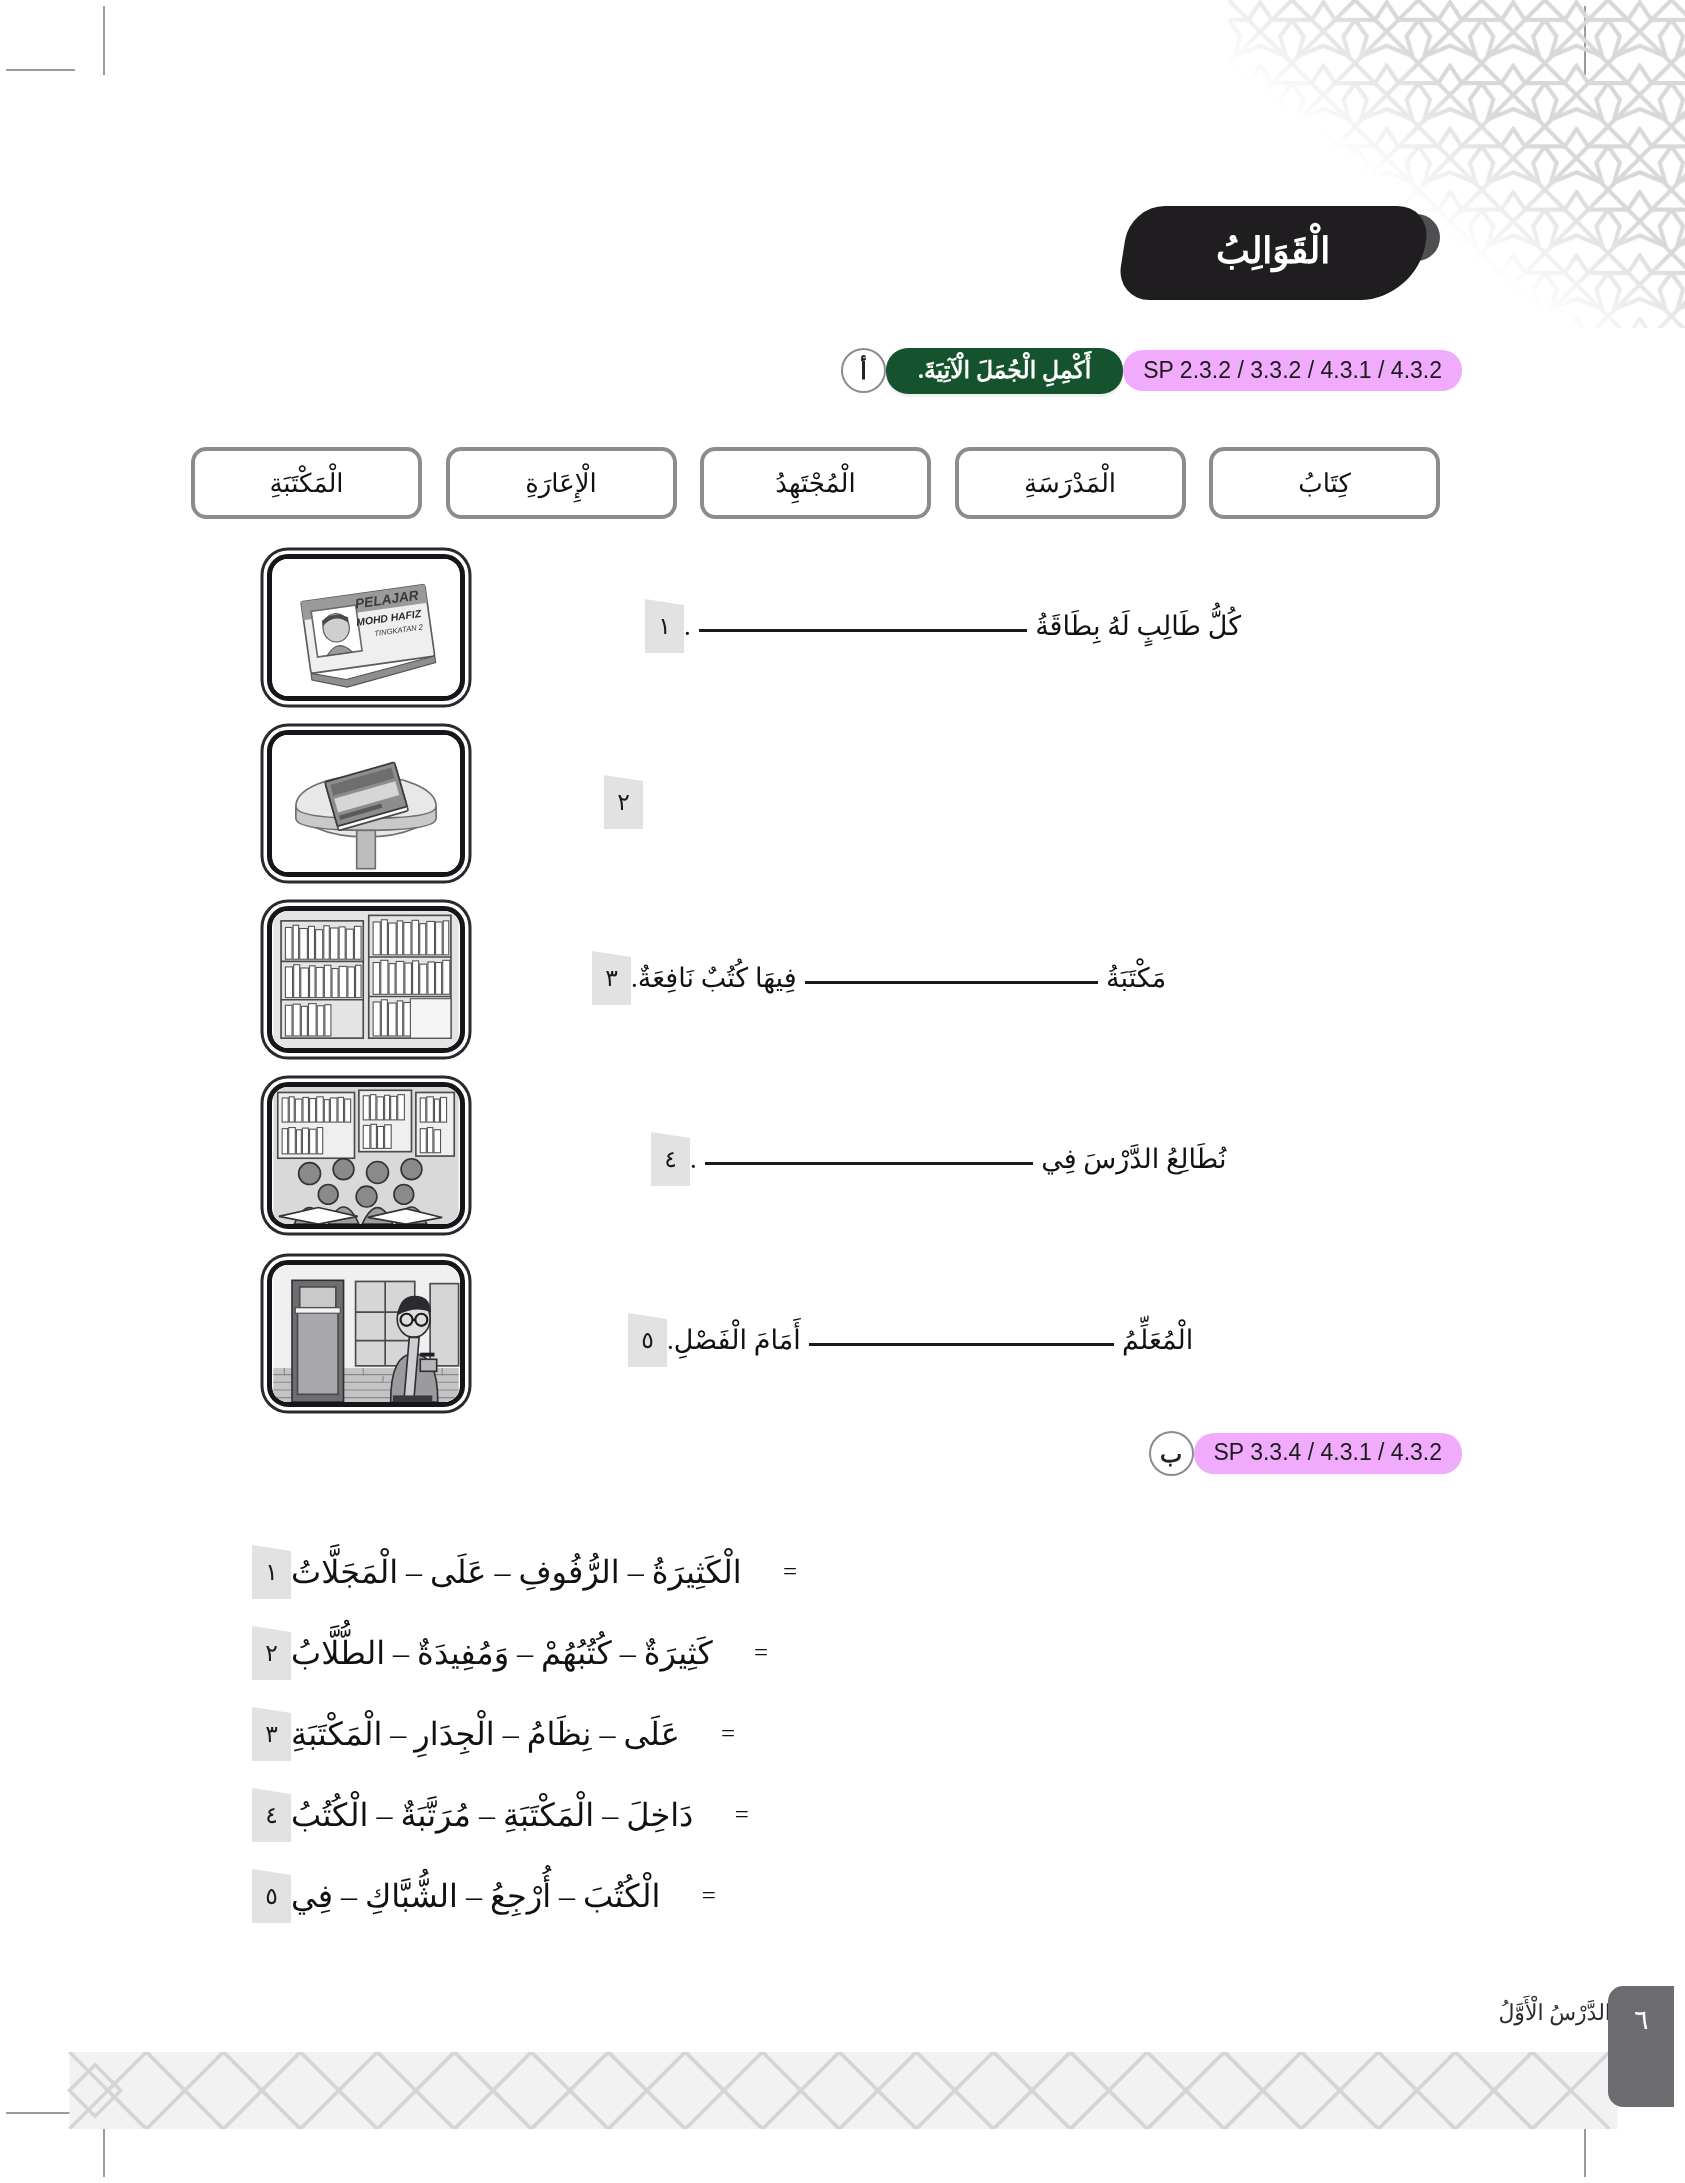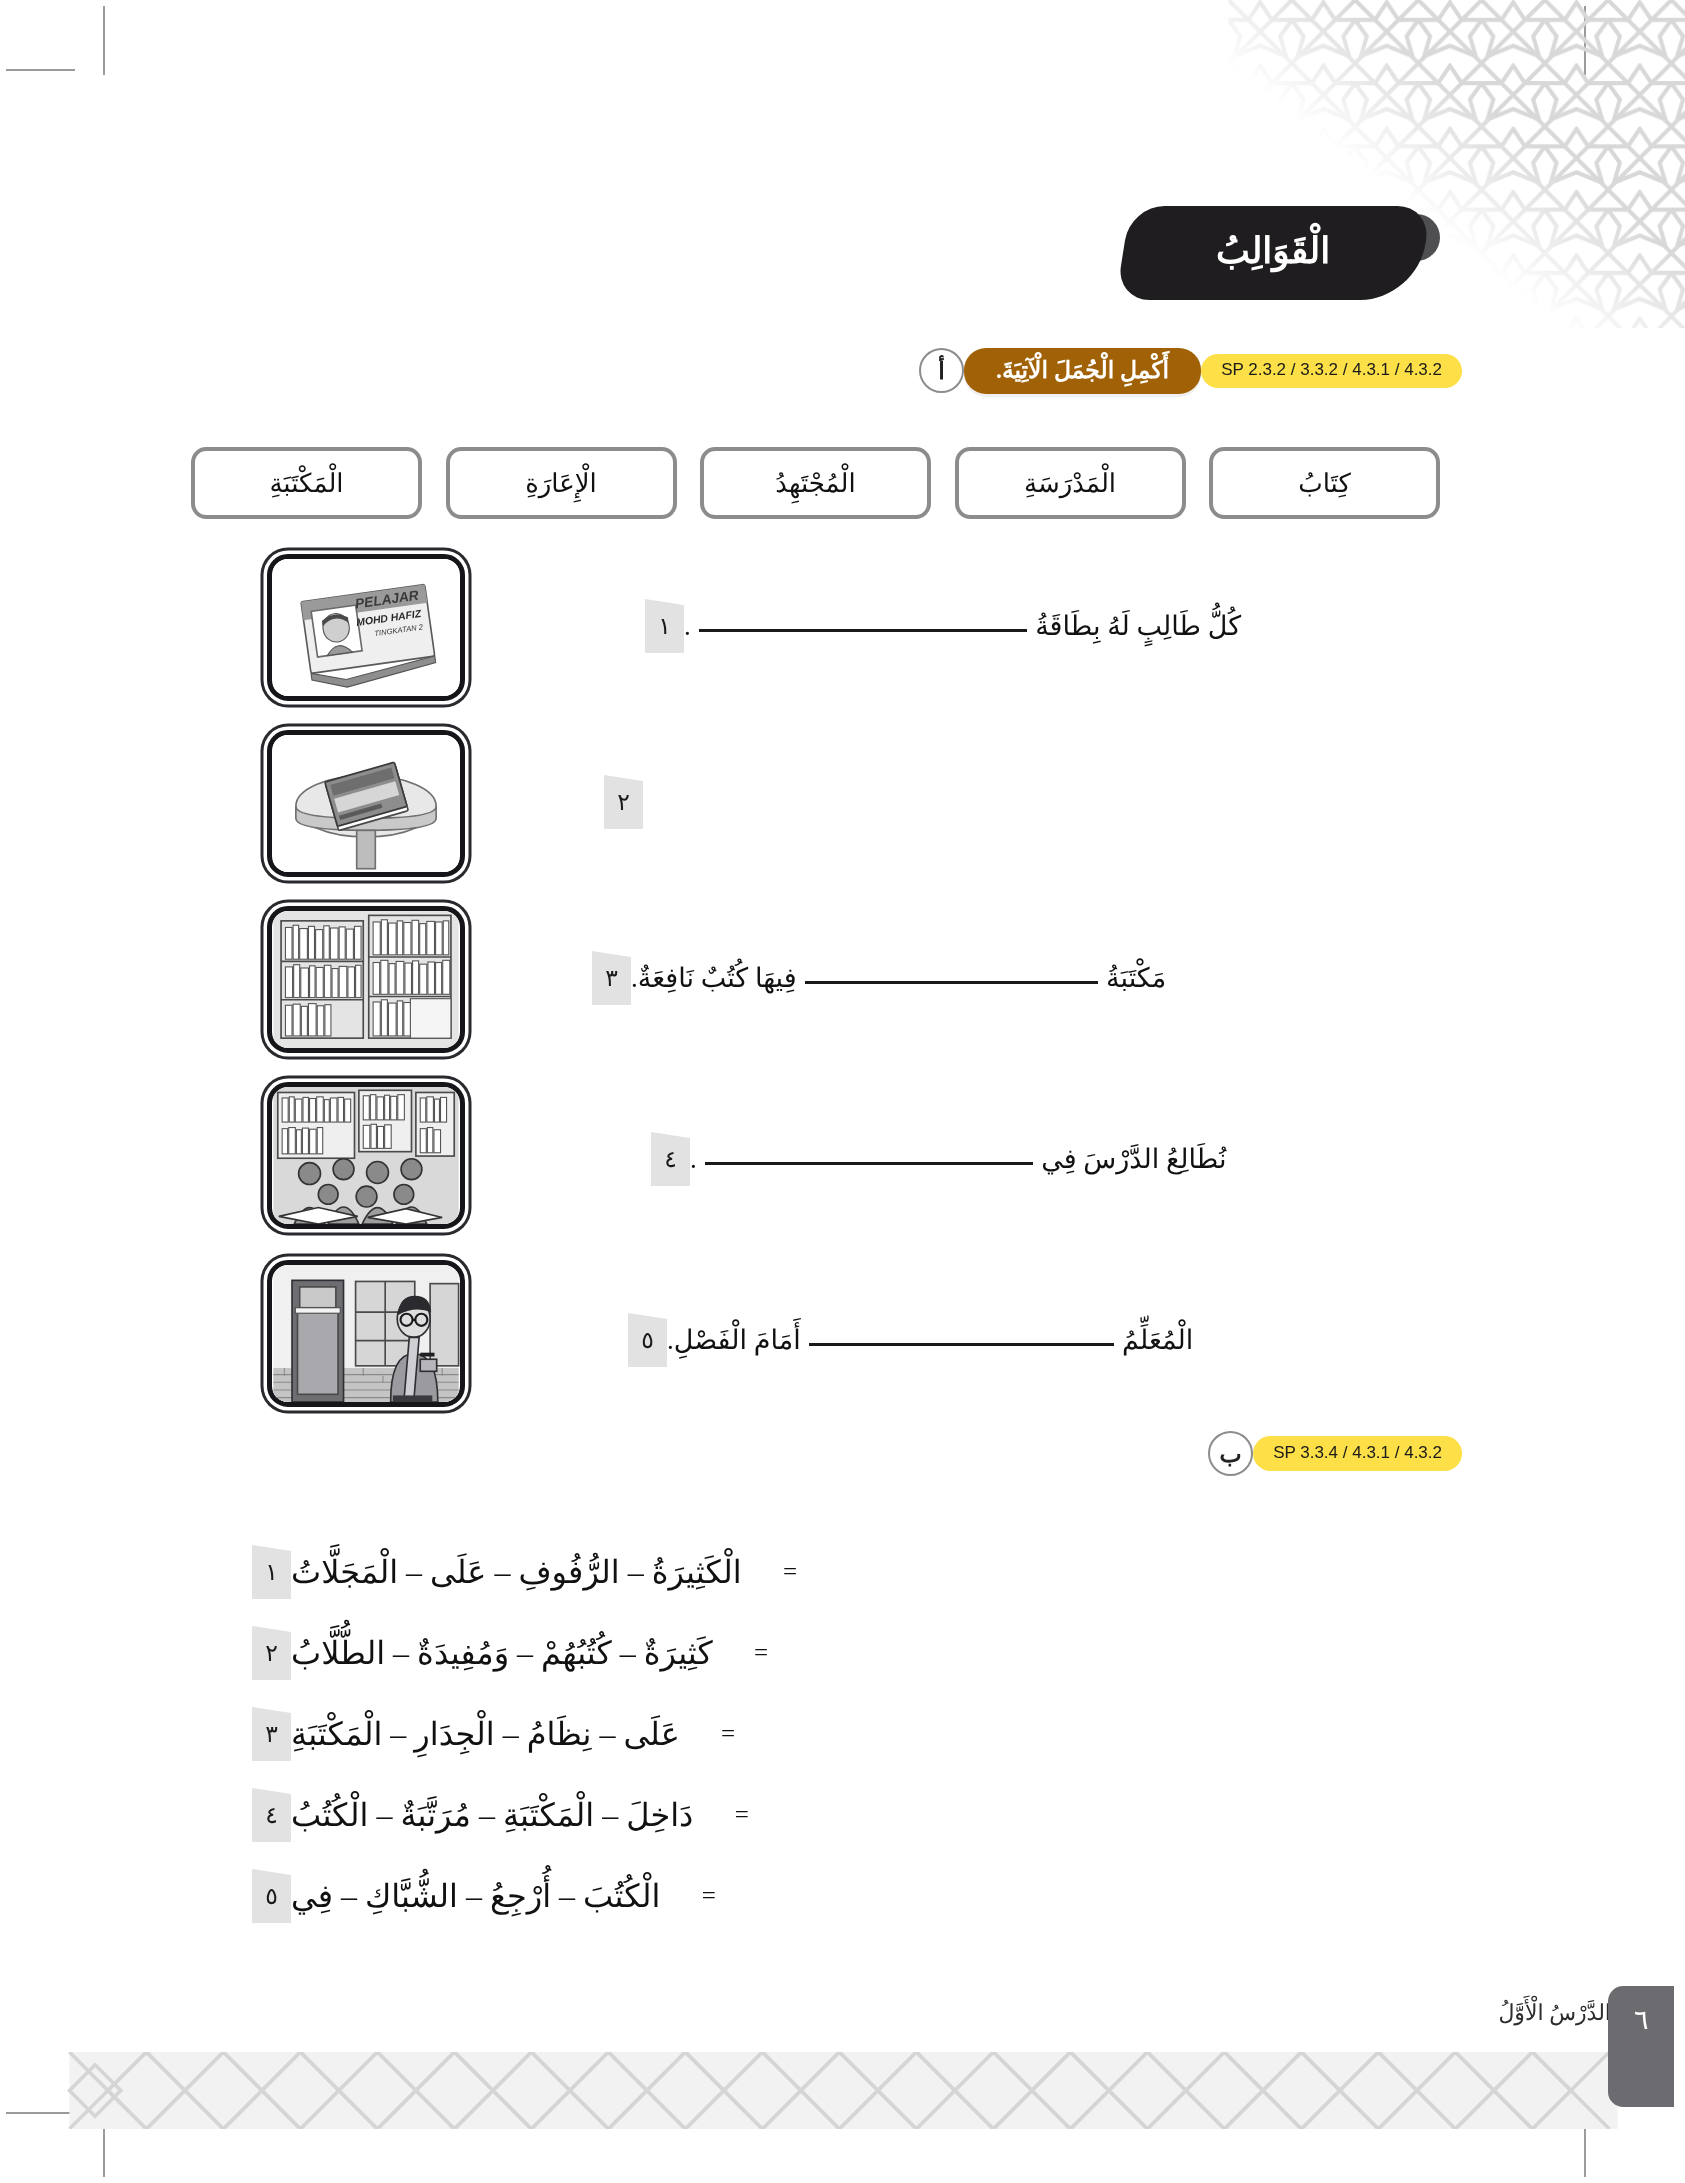--- a/index.html
+++ b/index.html
@@ -47,28 +47,28 @@
 
   
   .inst-row { position:absolute; display:flex; flex-direction:row-reverse; align-items:center; direction:rtl; }
   .inst-letter {
     width:45px; height:45px; border:2.3px solid #8c8c8c; border-radius:50%;
     background:#fff; display:flex; align-items:center; justify-content:center;
     font-size:23.5px; color:#222; font-weight:700; flex:none;
     position:relative; z-index:3; margin-left:-10.6px;
   }
   .inst-pill {
-    background:#a16207; color:#fff; border-radius:22px;
+    background:#14532d; color:#fff; border-radius:22px;
     padding:7.6px 32px 10px 32px; font-size:23.5px; font-weight:700;
     direction:rtl; white-space:nowrap; position:relative; z-index:2;
     box-shadow:0 2.9px 0 rgba(0,0,0,.06);
   }
   .sp-pill {
-    background:#fde047; color:#1a1a1a; border-radius:20px;
-    padding:6.5px 20px 7.6px 20px; font-size:17px; font-weight:400;
+    background:#f0abfc; color:#1a1a1a; border-radius:20px;
+    padding:6.5px 20px 7.6px 20px; font-size:23px; font-weight:400;
     font-family:"Liberation Sans", sans-serif; direction:ltr;
     white-space:nowrap; margin-right:-21px; position:relative; z-index:1;
   }
 
   
   .wordbank { position:absolute; top:447px; right:246px; display:flex; flex-direction:row; gap:23.5px; }
   .word-box {
     width:231px; height:72px; border:4.1px solid #8c8c8c; border-radius:15.3px;
     background:#fff; display:flex; align-items:center; justify-content:center;
     font-size:26px; color:#111; direction:rtl; font-weight:400;

